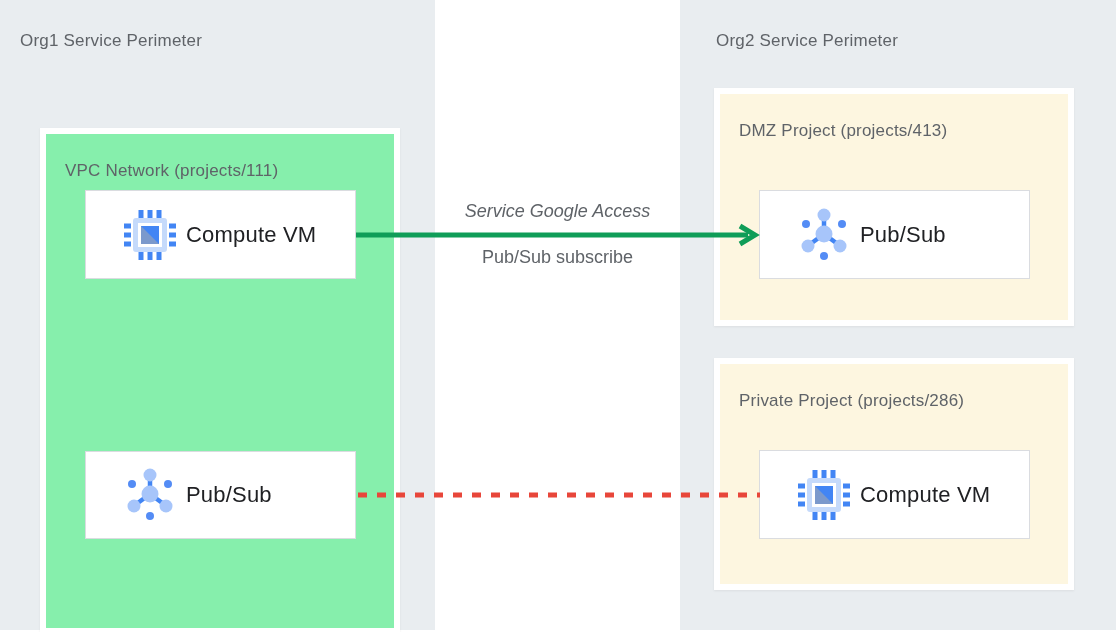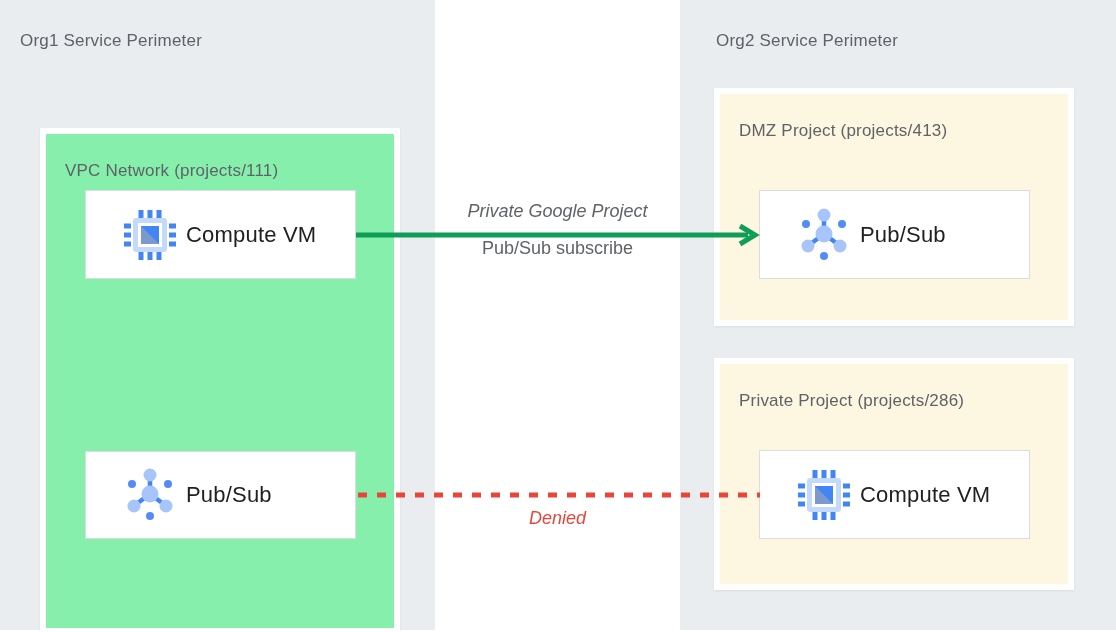--- a/index.html
+++ b/index.html
@@ -75,21 +75,21 @@
   .mid-label {
     position: absolute;
     left: 435px;
     width: 245px;
     text-align: center;
     font-size: 18px;
     color: #5f6368;
     white-space: nowrap;
   }
   #label-pga     { top: 201px; font-style: italic; }
-  #label-sub     { top: 238px; text-align: center; }
+  #label-sub     { top: 247px; text-align: center; }
   #label-denied  { top: 508px; font-style: italic; color: #e8463a; }
 </style>
 </head>
 <body>
 
 <div class="canvas">
 
   <div class="panel" id="panel-org1">
     <div class="panel-title">Org1 Service Perimeter</div>
   </div>
@@ -204,17 +204,16 @@
 
   <svg class="flow-svg" id="flow-allowed" width="403" height="22">
     <line x1="0" y1="11" x2="392" y2="11" stroke="#0f9d58" stroke-width="5"></line>
     <path d="M 384,2 L 399,11 L 384,20" fill="none" stroke="#0f9d58" stroke-width="5" stroke-linejoin="miter"></path>
   </svg>
 
   <svg class="flow-svg" id="flow-denied" width="404" height="10">
     <line x1="2" y1="5" x2="404" y2="5" stroke="#e8463a" stroke-width="5" stroke-dasharray="9 10"></line>
   </svg>
 
-  <div class="mid-label" id="label-pga">Private Google Project</div>
+  <div class="mid-label" id="label-pga">Service Google Access</div>
   <div class="mid-label" id="label-sub">Pub/Sub subscribe</div>
-  <div class="mid-label" id="label-denied">Denied</div>
 
 </div>
 
 </body></html>

